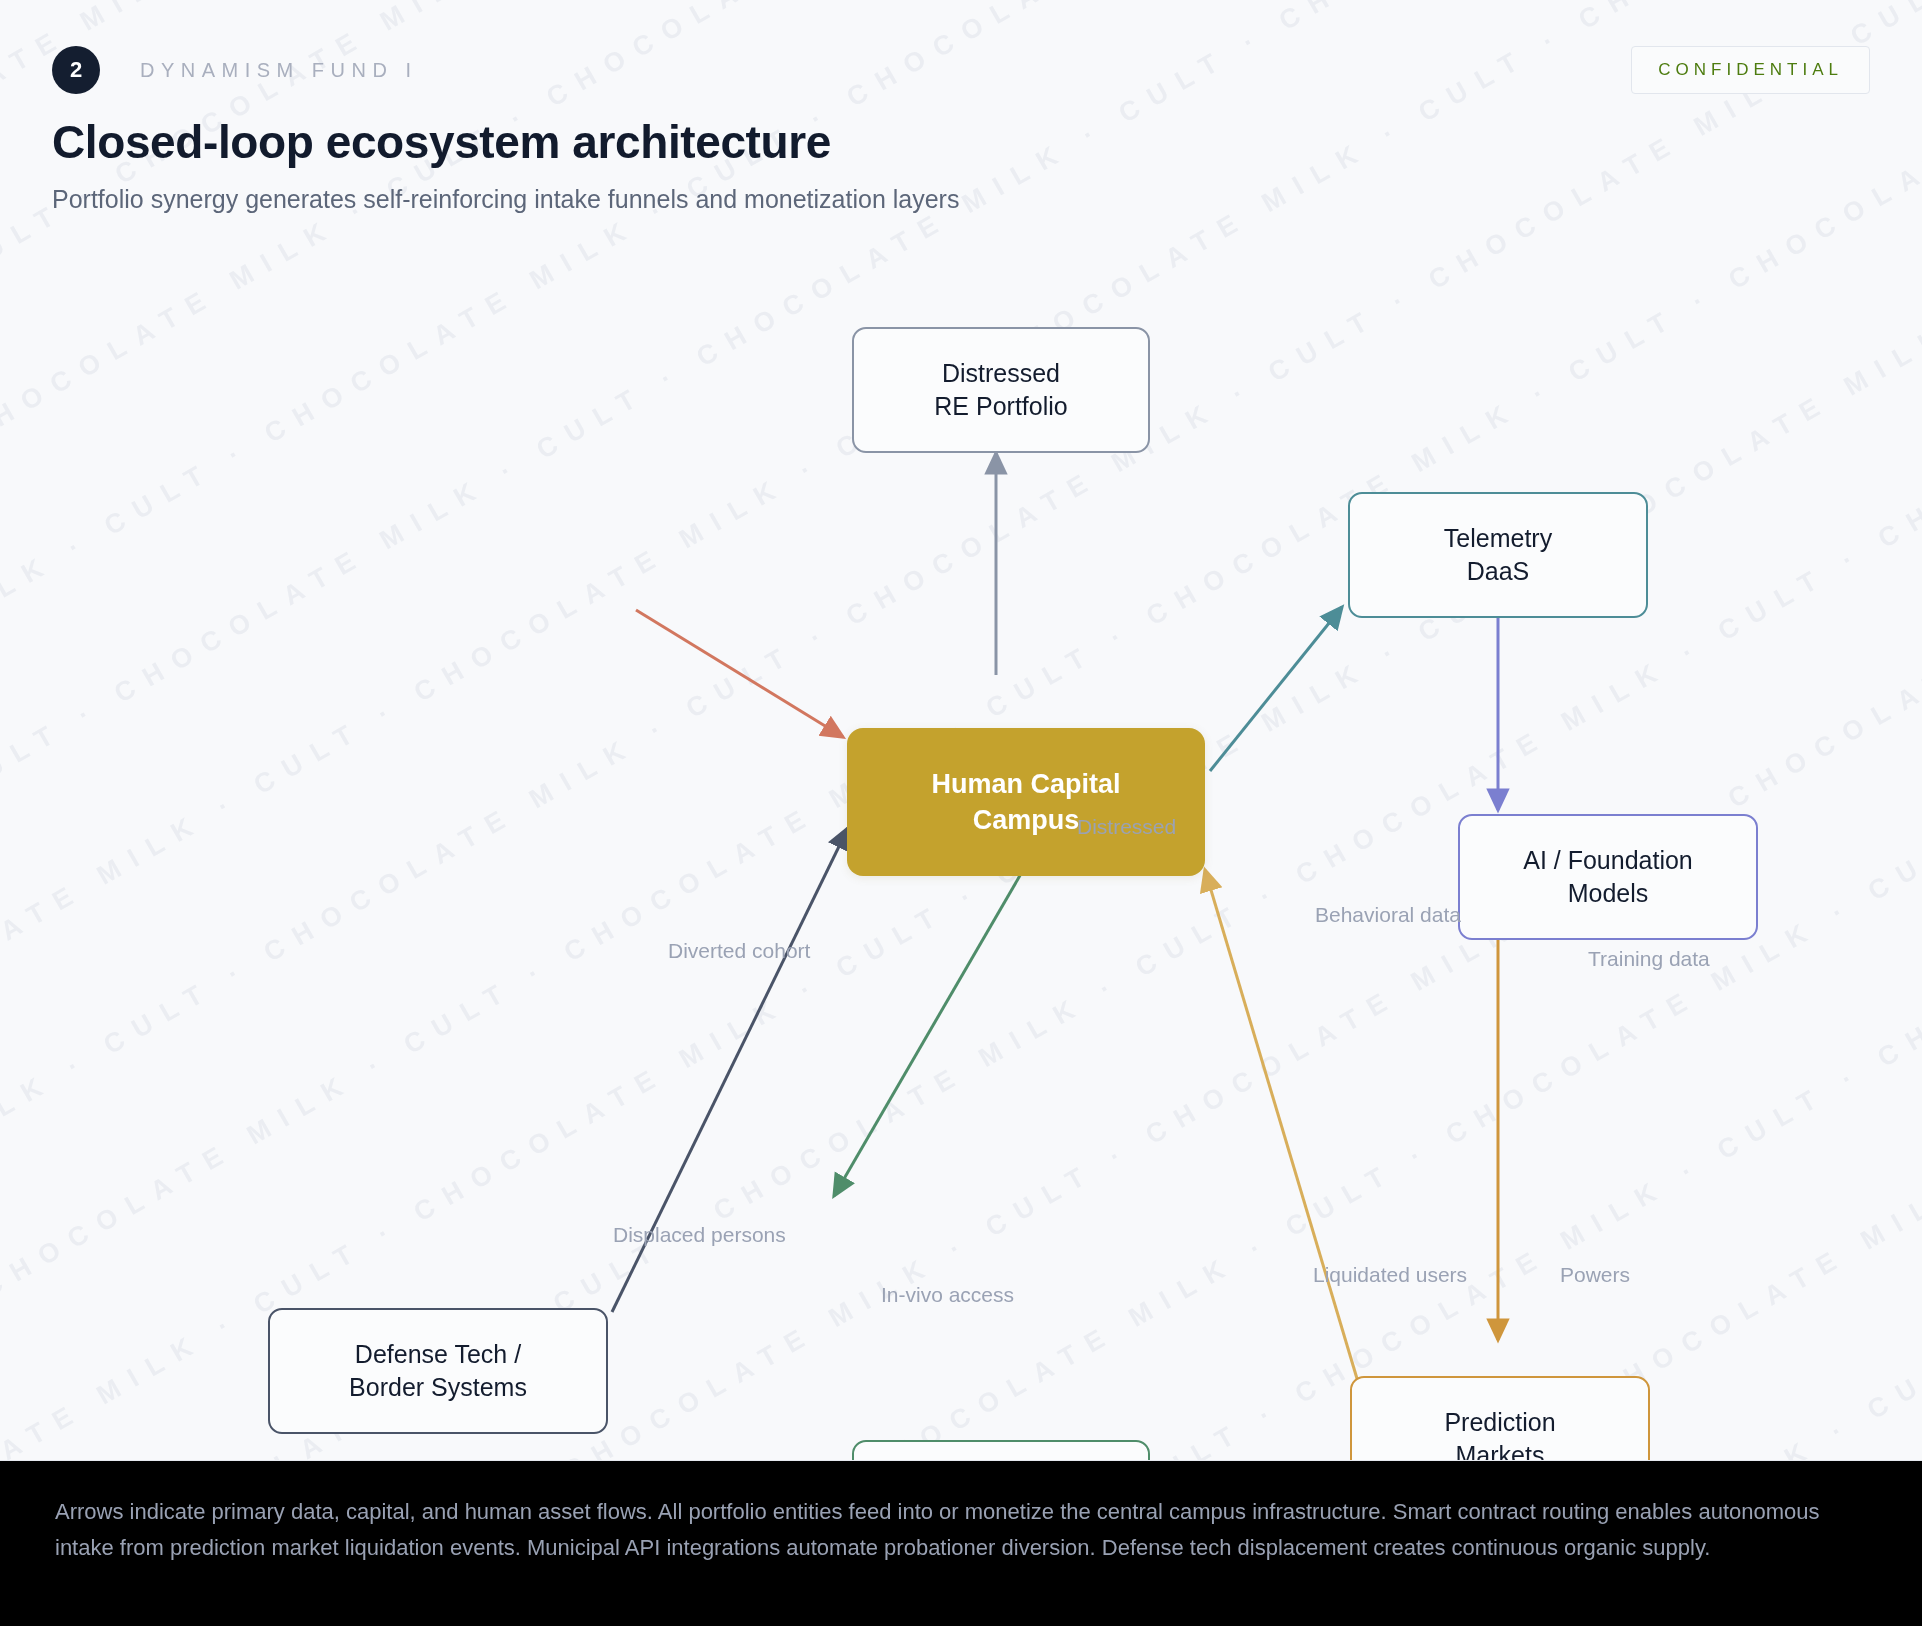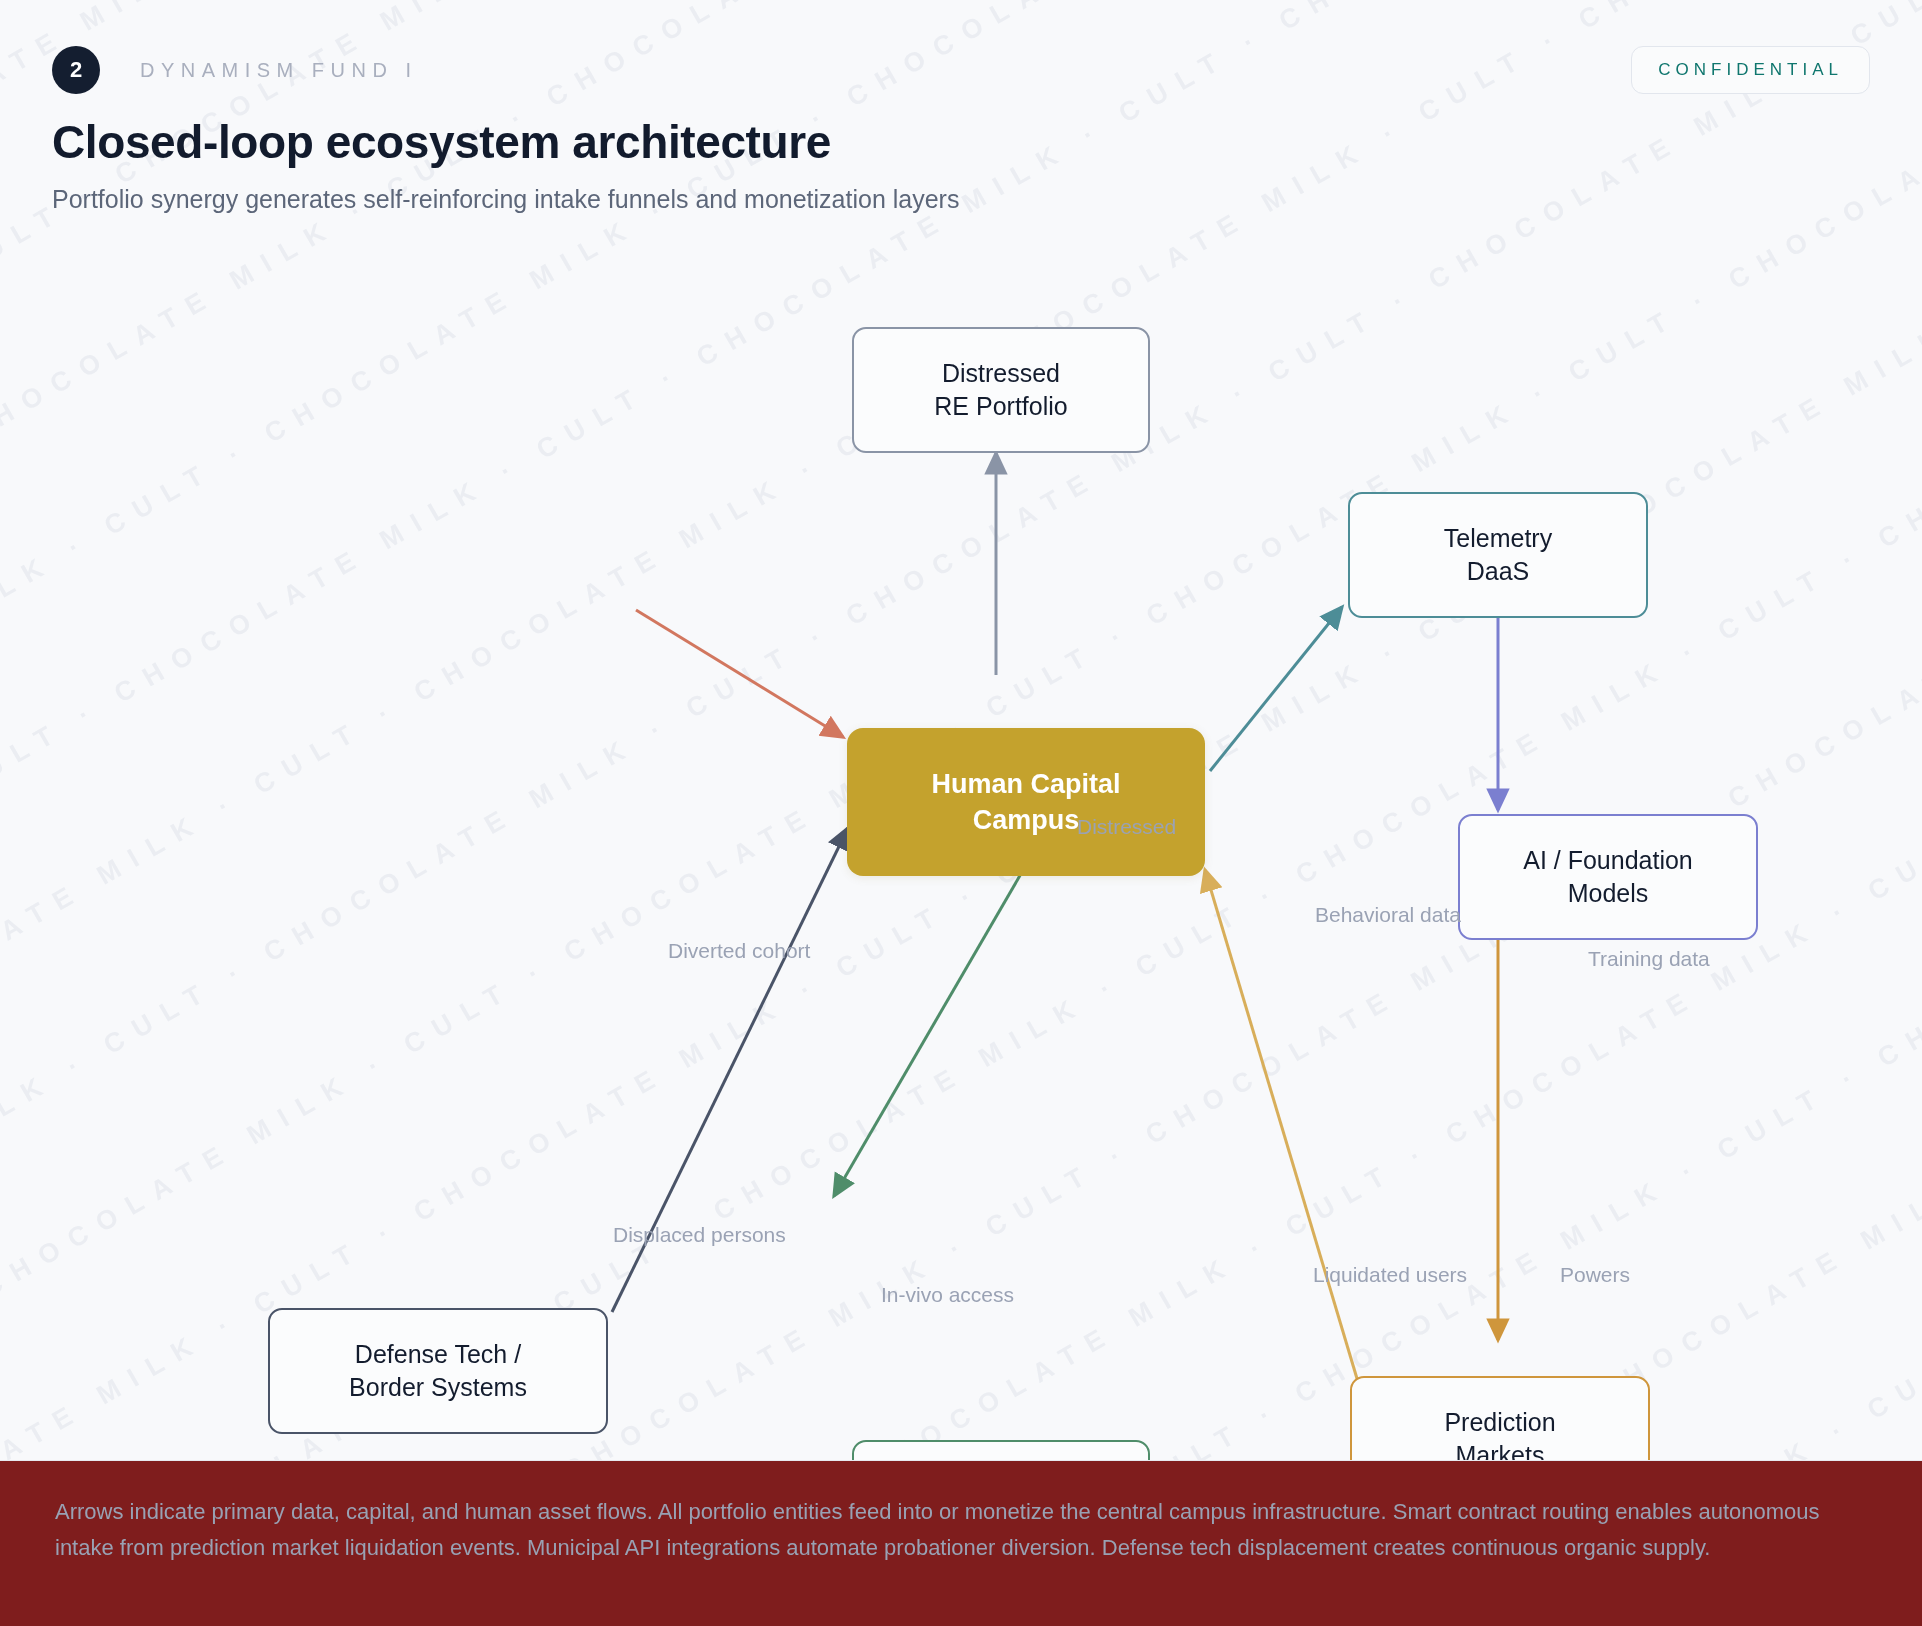--- a/index.html
+++ b/index.html
@@ -71,25 +71,25 @@
   .fund-label {
     margin-left: 40px;
     font-size: 20px;
     letter-spacing: 6.5px;
     color: #a9afbe;
     font-weight: 500;
   }
   .confidential {
     margin-left: auto;
     border: 1px solid #e2e6ed;
-    border-radius: 12px;
+    border-radius: 4px;
     padding: 13px 26px;
     font-size: 17px;
     letter-spacing: 5px;
-    color: #0f766e;
+    color: #4d7c0f;
     background: #fafbfc;
   }
   .page-title {
     position: absolute;
     left: 52px;
     top: 115px;
     font-size: 46px;
     font-weight: 700;
     color: #121b2d;
     letter-spacing: -0.4px;
@@ -154,21 +154,21 @@
     white-space: nowrap;
   }
 
   
   .footer {
     position: absolute;
     left: 0;
     right: 0;
     bottom: 0;
     top: 1460px;
-    background: #7f1d1d;
+    background: #000000;
     border-top: 1px solid #e6e9ef;
     z-index: 3;
   }
   .footer-text {
     position: absolute;
     left: 55px;
     right: 55px;
     top: 33px;
     font-size: 22px;
     line-height: 1.62;

